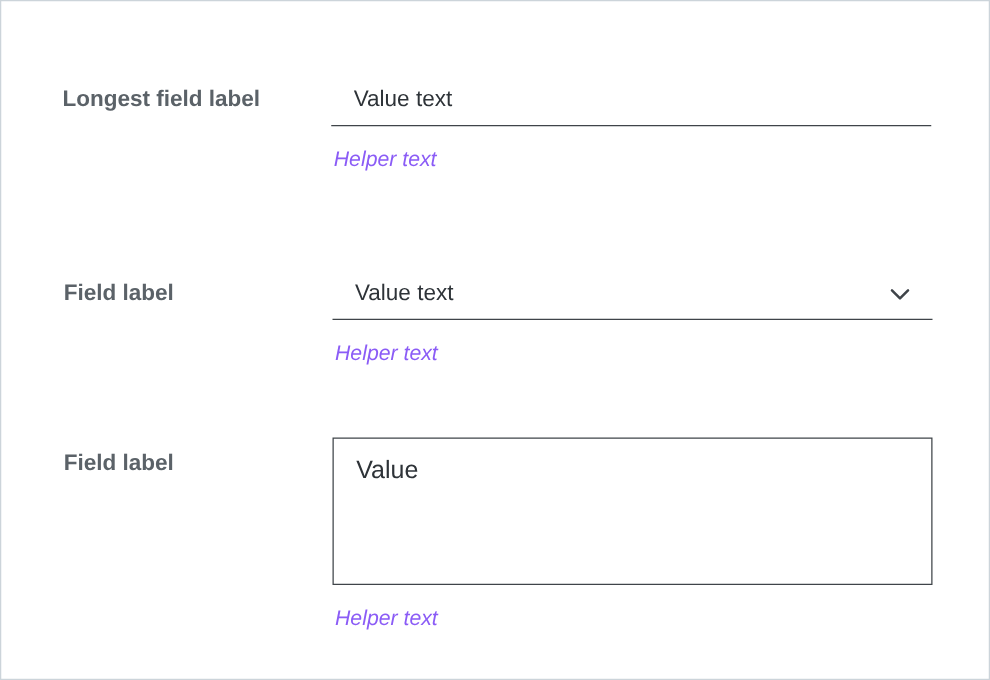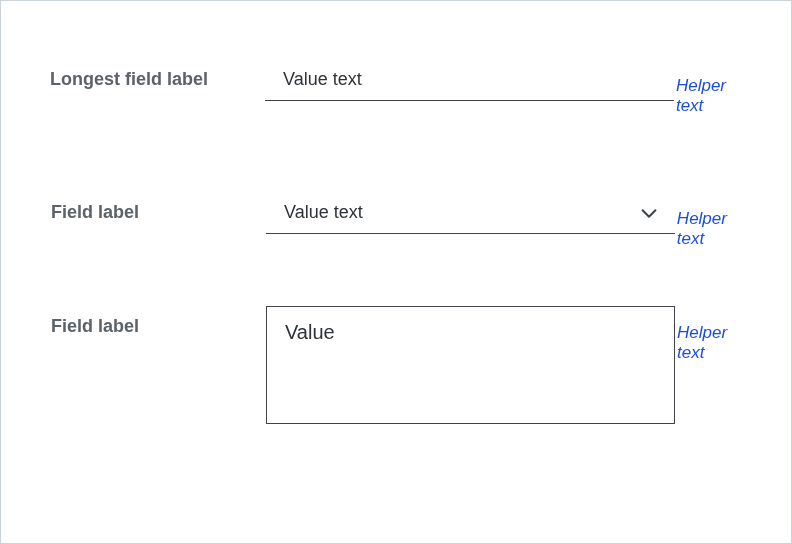--- a/index.html
+++ b/index.html
@@ -29,21 +29,21 @@
     padding-top: 10px;
     font-size: 18px;
     font-weight: bold;
     color: #5b6268;
     line-height: 21px;
   }
   .control-col {
     width: 480px;
     flex: 0 0 480px;
     display: flex;
-    flex-direction: row;
+    flex-direction: column;
   }
   .text-input {
     width: 100%;
     height: 42px;
     border: none;
     border-bottom: 1px solid #3f4449;
     padding: 10px 17px 10px 18px;
     font-family: "Liberation Sans", "DejaVu Sans", sans-serif;
     font-size: 18px;
     color: #2e3338;
@@ -85,21 +85,21 @@
     outline: none;
     resize: none;
     border-radius: 0;
     line-height: 21px;
   }
   .helper {
     margin-top: 17px;
     padding-left: 2px;
     font-size: 17px;
     font-style: italic;
-    color: #1d4ed8;
+    color: #8b5cf6;
     line-height: 20px;
   }
 </style>
 </head>
 <body>
 
 <div class="page">
 
   <div class="field-row row-1">
     <label class="field-label">Longest field label</label>

